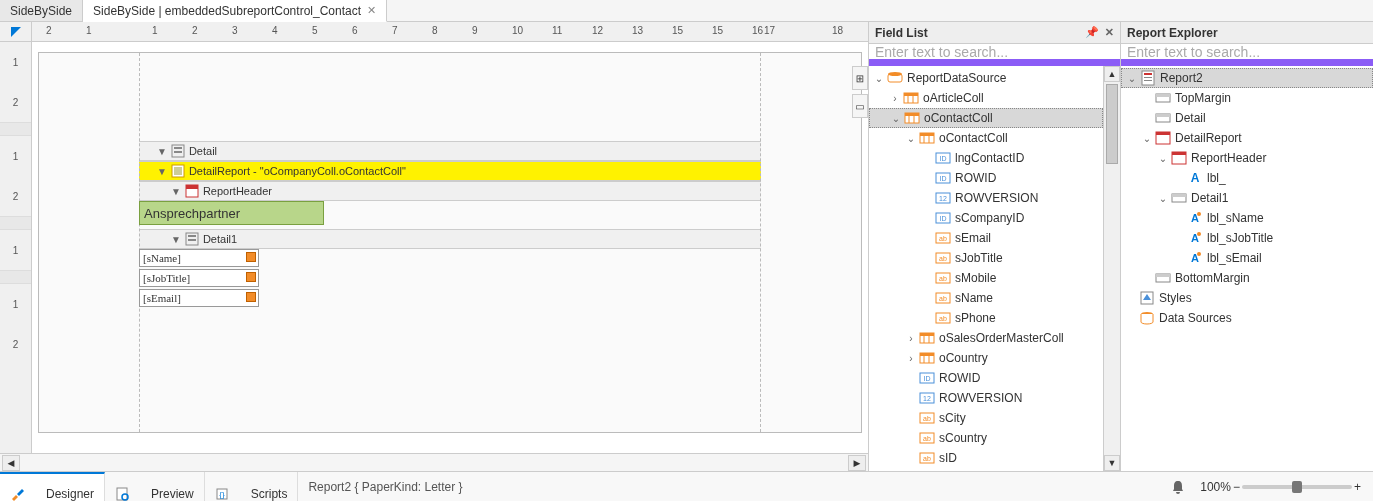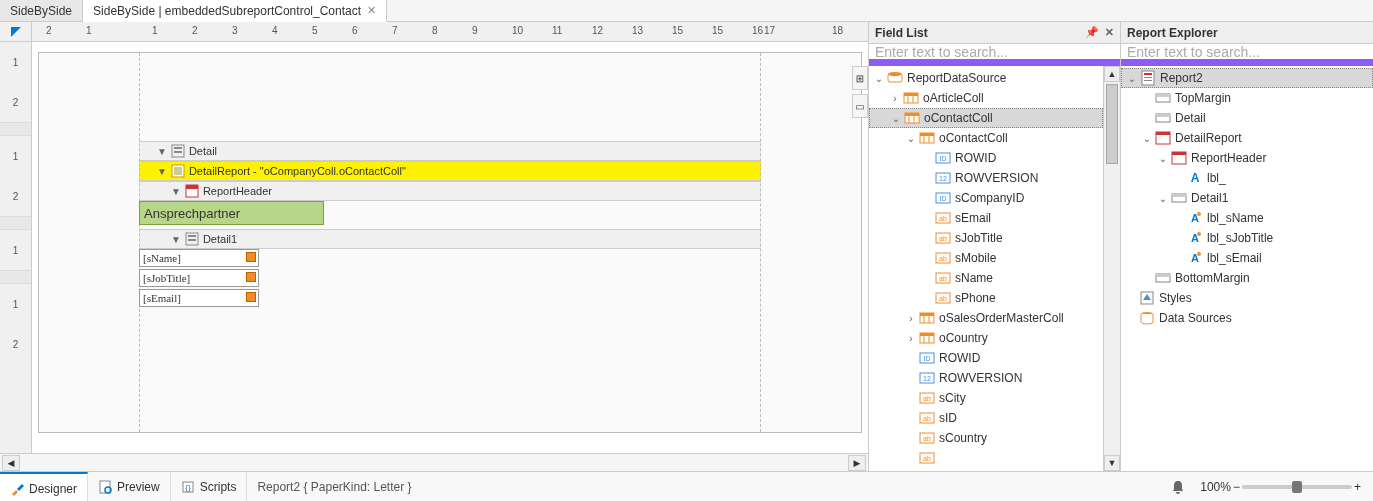--- a/index.html
+++ b/index.html
@@ -46,21 +46,21 @@
   .tree { flex: 1; overflow-y: auto; font-size: 12px; position: relative; padding: 2px 0; }
   .tree-row { display: flex; align-items: center; height: 20px; padding-right: 4px; gap: 2px; white-space: nowrap; }
   .tree-row.selected { background: #d8d8d8; border: 1px dotted #888; }
   .tree-row .exp { width: 12px; text-align: center; color: #666; font-size: 10px; cursor: pointer; }
   .tree-row .ticon { width: 16px; height: 16px; display: inline-flex; align-items: center; justify-content: center; margin-right: 2px; }
   .vscroll-fake { width: 17px; background: #f0f0f0; border-left: 1px solid #ccc; position: relative; }
   .vscroll-fake .thumb { position: absolute; left: 2px; right: 2px; top: 18px; height: 80px; background: #ccc; border: 1px solid #aaa; }
   .vscroll-fake .arr { position: absolute; left: 0; right: 0; height: 16px; display: flex; align-items: center; justify-content: center; font-size: 9px; border: 1px solid #ccc; background: #eee; }
   .tree-wrap { display: flex; flex: 1; overflow: hidden; }
   .status-bar { height: 30px; border-top: 1px solid #ccc; display: flex; align-items: center; background: #f8f8f8; font-size: 12px; }
-  .status-tab { display: flex; align-items: flex-start; gap: 5px; padding: 8px 10px; height: 100%; border-right: 1px solid #ddd; }
+  .status-tab { display: flex; align-items: flex-end; gap: 22px; padding: 0 10px; height: 100%; border-right: 1px solid #ddd; }
   .status-tab.active { background: #fff; border-top: 2px solid #0078d7; }
   .status-info { padding: 0 10px; flex: 1; color: #555; }
   .zoom-area { display: flex; align-items: center; gap: 2px; padding-right: 12px; }
   .slider { width: 110px; height: 4px; background: #ccc; position: relative; border-radius: 2px; }
   .slider .knob { position: absolute; top: -4px; left: 50px; width: 10px; height: 12px; background: #777; border-radius: 2px; }
   svg { display: block; }
   .side-strip { position: absolute; right: 0; top: 20px; width: 16px; display: flex; flex-direction: column; gap: 4px; padding-top: 4px; }
   .side-strip .sbtn { width: 16px; height: 24px; border: 1px solid #ccc; background: #f5f5f5; display: flex; align-items: center; justify-content: center; font-size: 10px; }
 </style>
 </head>
@@ -275,20 +275,30 @@
             <span>oContactColl</span>
           </div>
           <div class="tree-row" style="padding-left: 52px;">
             <span class="exp"></span>
             <span class="ticon">
               <svg width="16" height="16">
                 <rect x="1" y="3" width="14" height="10" fill="#fff" stroke="#4a90d9"></rect>
                 <text x="8" y="11" font-size="7" text-anchor="middle" fill="#4a90d9">ID</text>
               </svg>
             </span>
+            <span>lngContactID</span>
+          </div>
+          <div class="tree-row" style="padding-left: 52px;">
+            <span class="exp"></span>
+            <span class="ticon">
+              <svg width="16" height="16">
+                <rect x="1" y="3" width="14" height="10" fill="#fff" stroke="#4a90d9"></rect>
+                <text x="8" y="11" font-size="7" text-anchor="middle" fill="#4a90d9">ID</text>
+              </svg>
+            </span>
             <span>ROWID</span>
           </div>
           <div class="tree-row" style="padding-left: 52px;">
             <span class="exp"></span>
             <span class="ticon">
               <svg width="16" height="16">
                 <rect x="1" y="3" width="14" height="10" fill="#fff" stroke="#4a90d9"></rect>
                 <text x="8" y="11" font-size="7" text-anchor="middle" fill="#4a90d9">12</text>
               </svg>
             </span>
@@ -409,31 +419,31 @@
             <span>sCity</span>
           </div>
           <div class="tree-row" style="padding-left: 36px;">
             <span class="exp"></span>
             <span class="ticon">
               <svg width="16" height="16">
                 <rect x="1" y="3" width="14" height="10" fill="#fff" stroke="#f28c28"></rect>
                 <text x="8" y="11" font-size="7" text-anchor="middle" fill="#f28c28">ab</text>
               </svg>
             </span>
+            <span>sCountry</span>
+          </div>
+          <div class="tree-row" style="padding-left: 36px;">
+            <span class="exp"></span>
+            <span class="ticon">
+              <svg width="16" height="16">
+                <rect x="1" y="3" width="14" height="10" fill="#fff" stroke="#f28c28"></rect>
+                <text x="8" y="11" font-size="7" text-anchor="middle" fill="#f28c28">ab</text>
+              </svg>
+            </span>
             <span>sID</span>
-          </div>
-          <div class="tree-row" style="padding-left: 36px;">
-            <span class="exp"></span>
-            <span class="ticon">
-              <svg width="16" height="16">
-                <rect x="1" y="3" width="14" height="10" fill="#fff" stroke="#f28c28"></rect>
-                <text x="8" y="11" font-size="7" text-anchor="middle" fill="#f28c28">ab</text>
-              </svg>
-            </span>
-            <span>sCountry</span>
           </div>
           <div class="tree-row" style="padding-left: 36px;">
             <span class="exp"></span>
             <span class="ticon">
               <svg width="16" height="16">
                 <rect x="1" y="3" width="14" height="10" fill="#fff" stroke="#f28c28"></rect>
                 <text x="8" y="11" font-size="7" text-anchor="middle" fill="#f28c28">ab</text>
               </svg>
             </span>
           </div>

